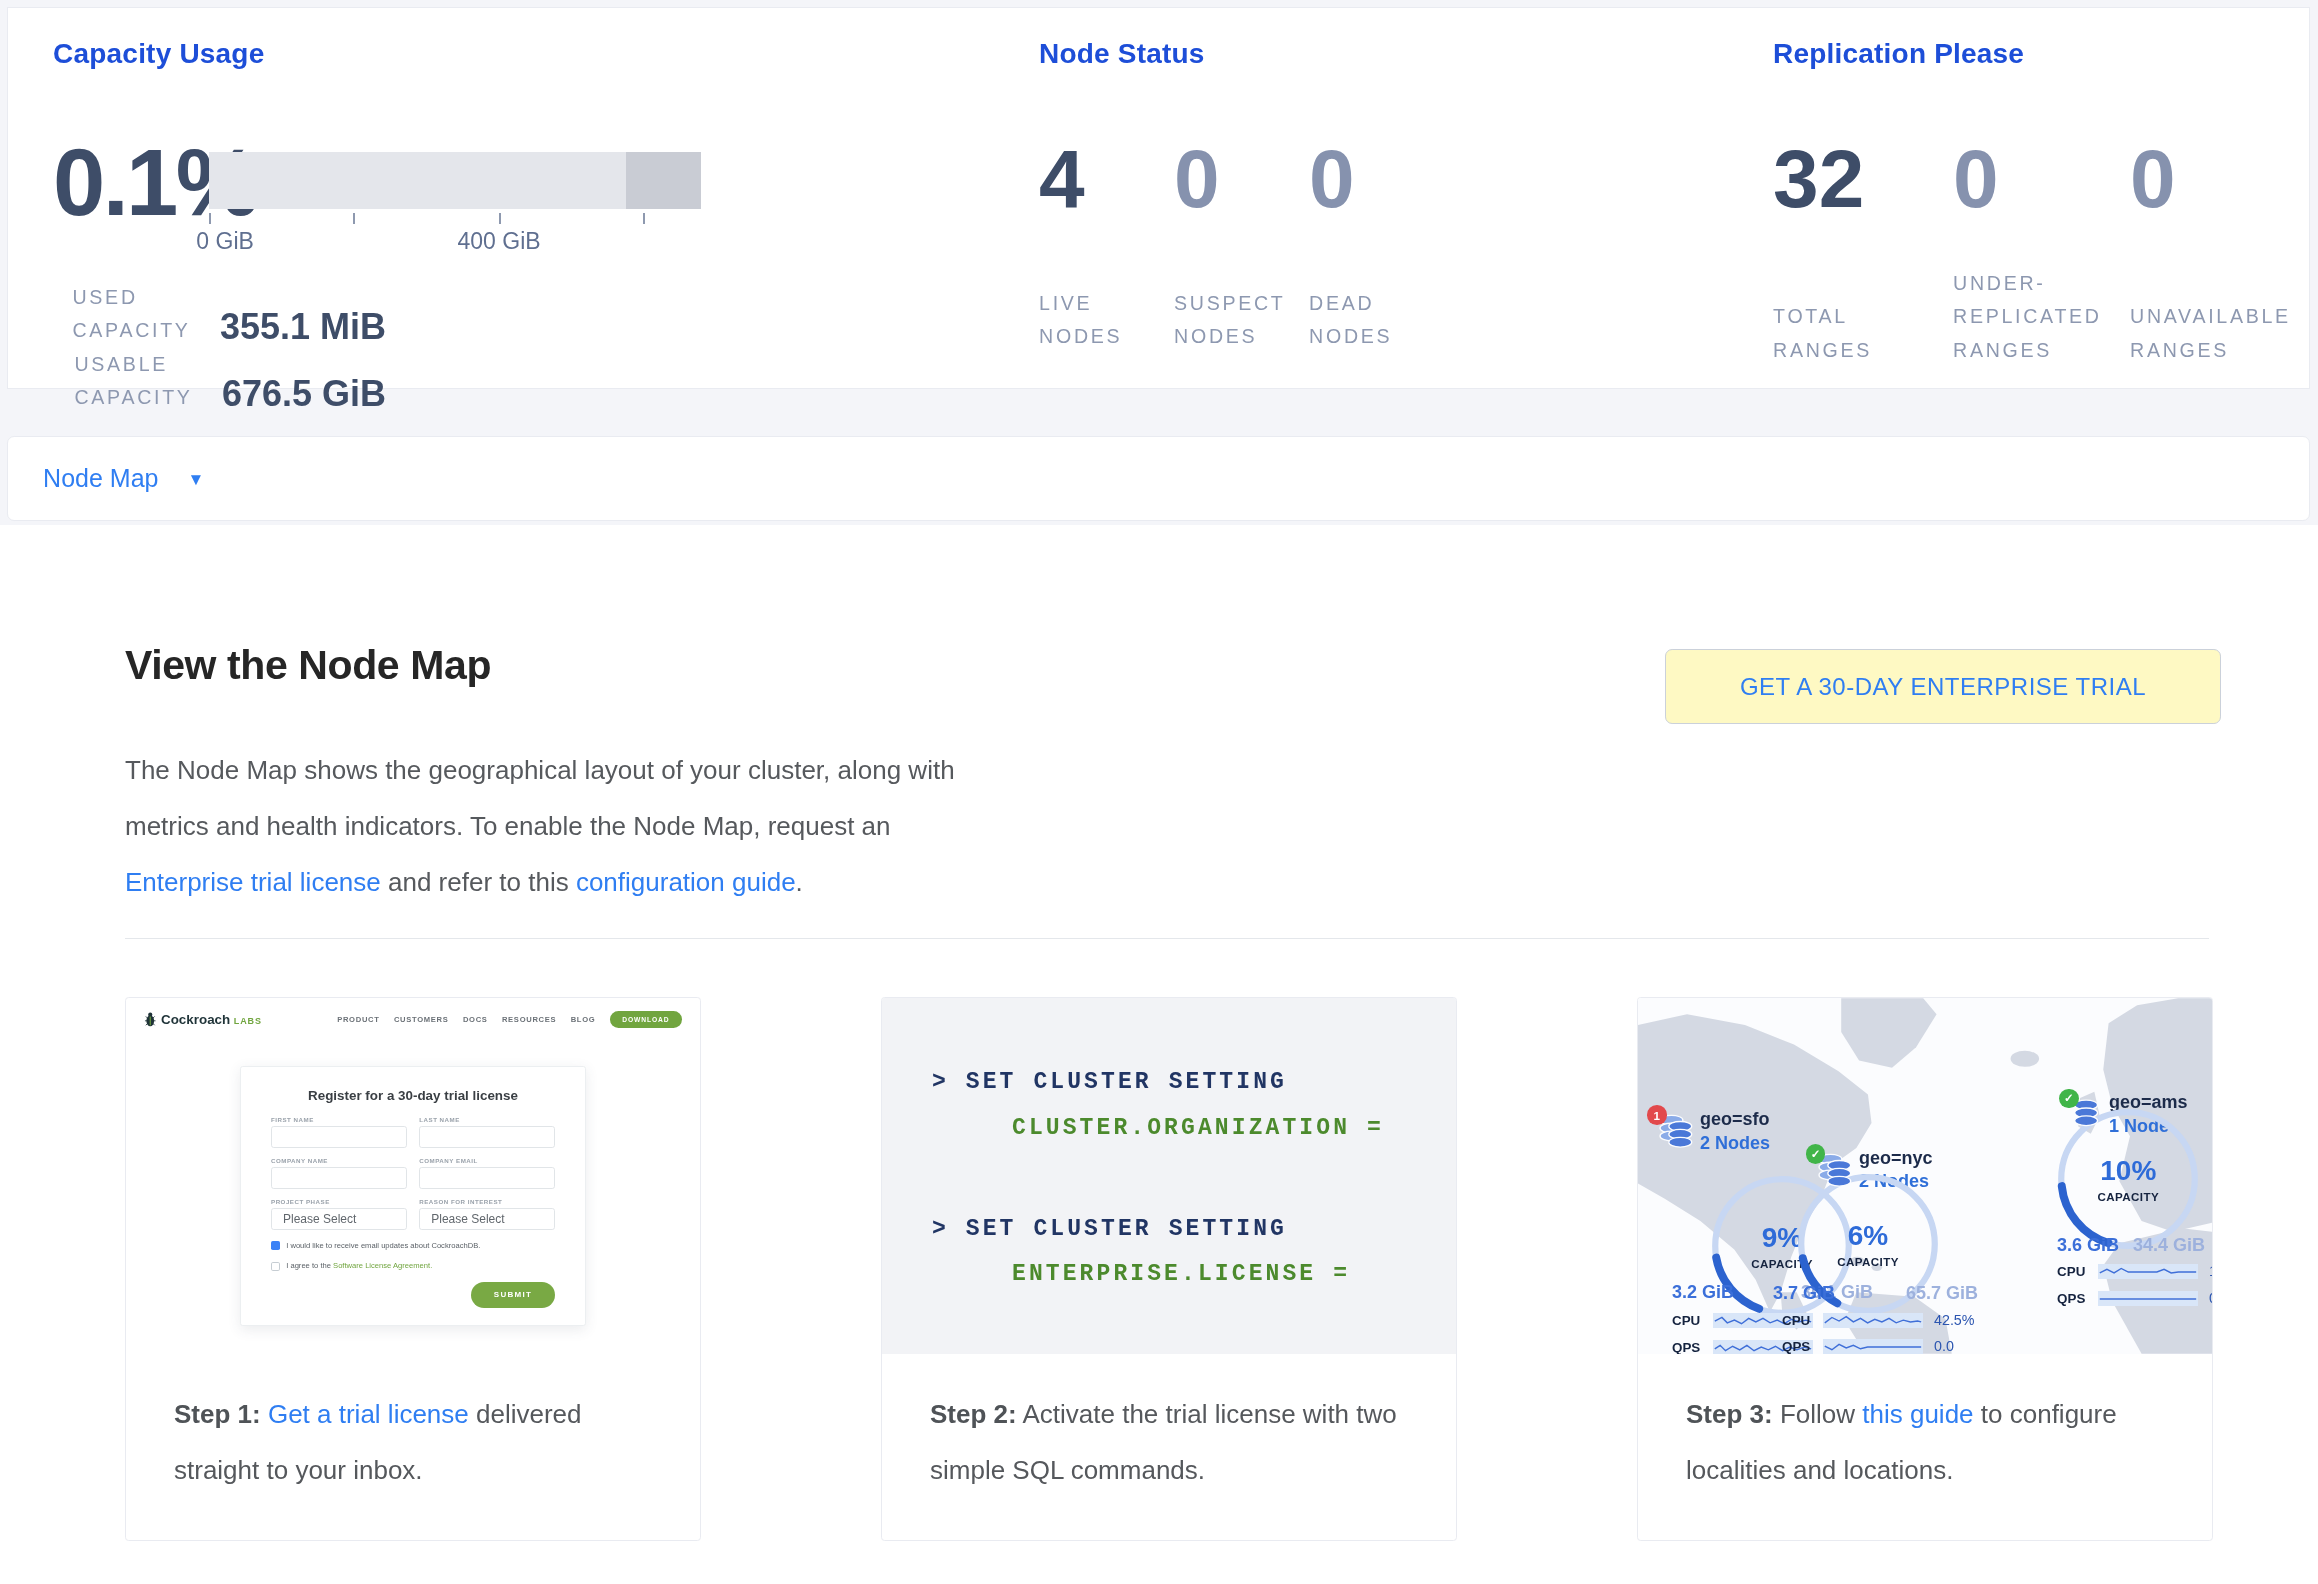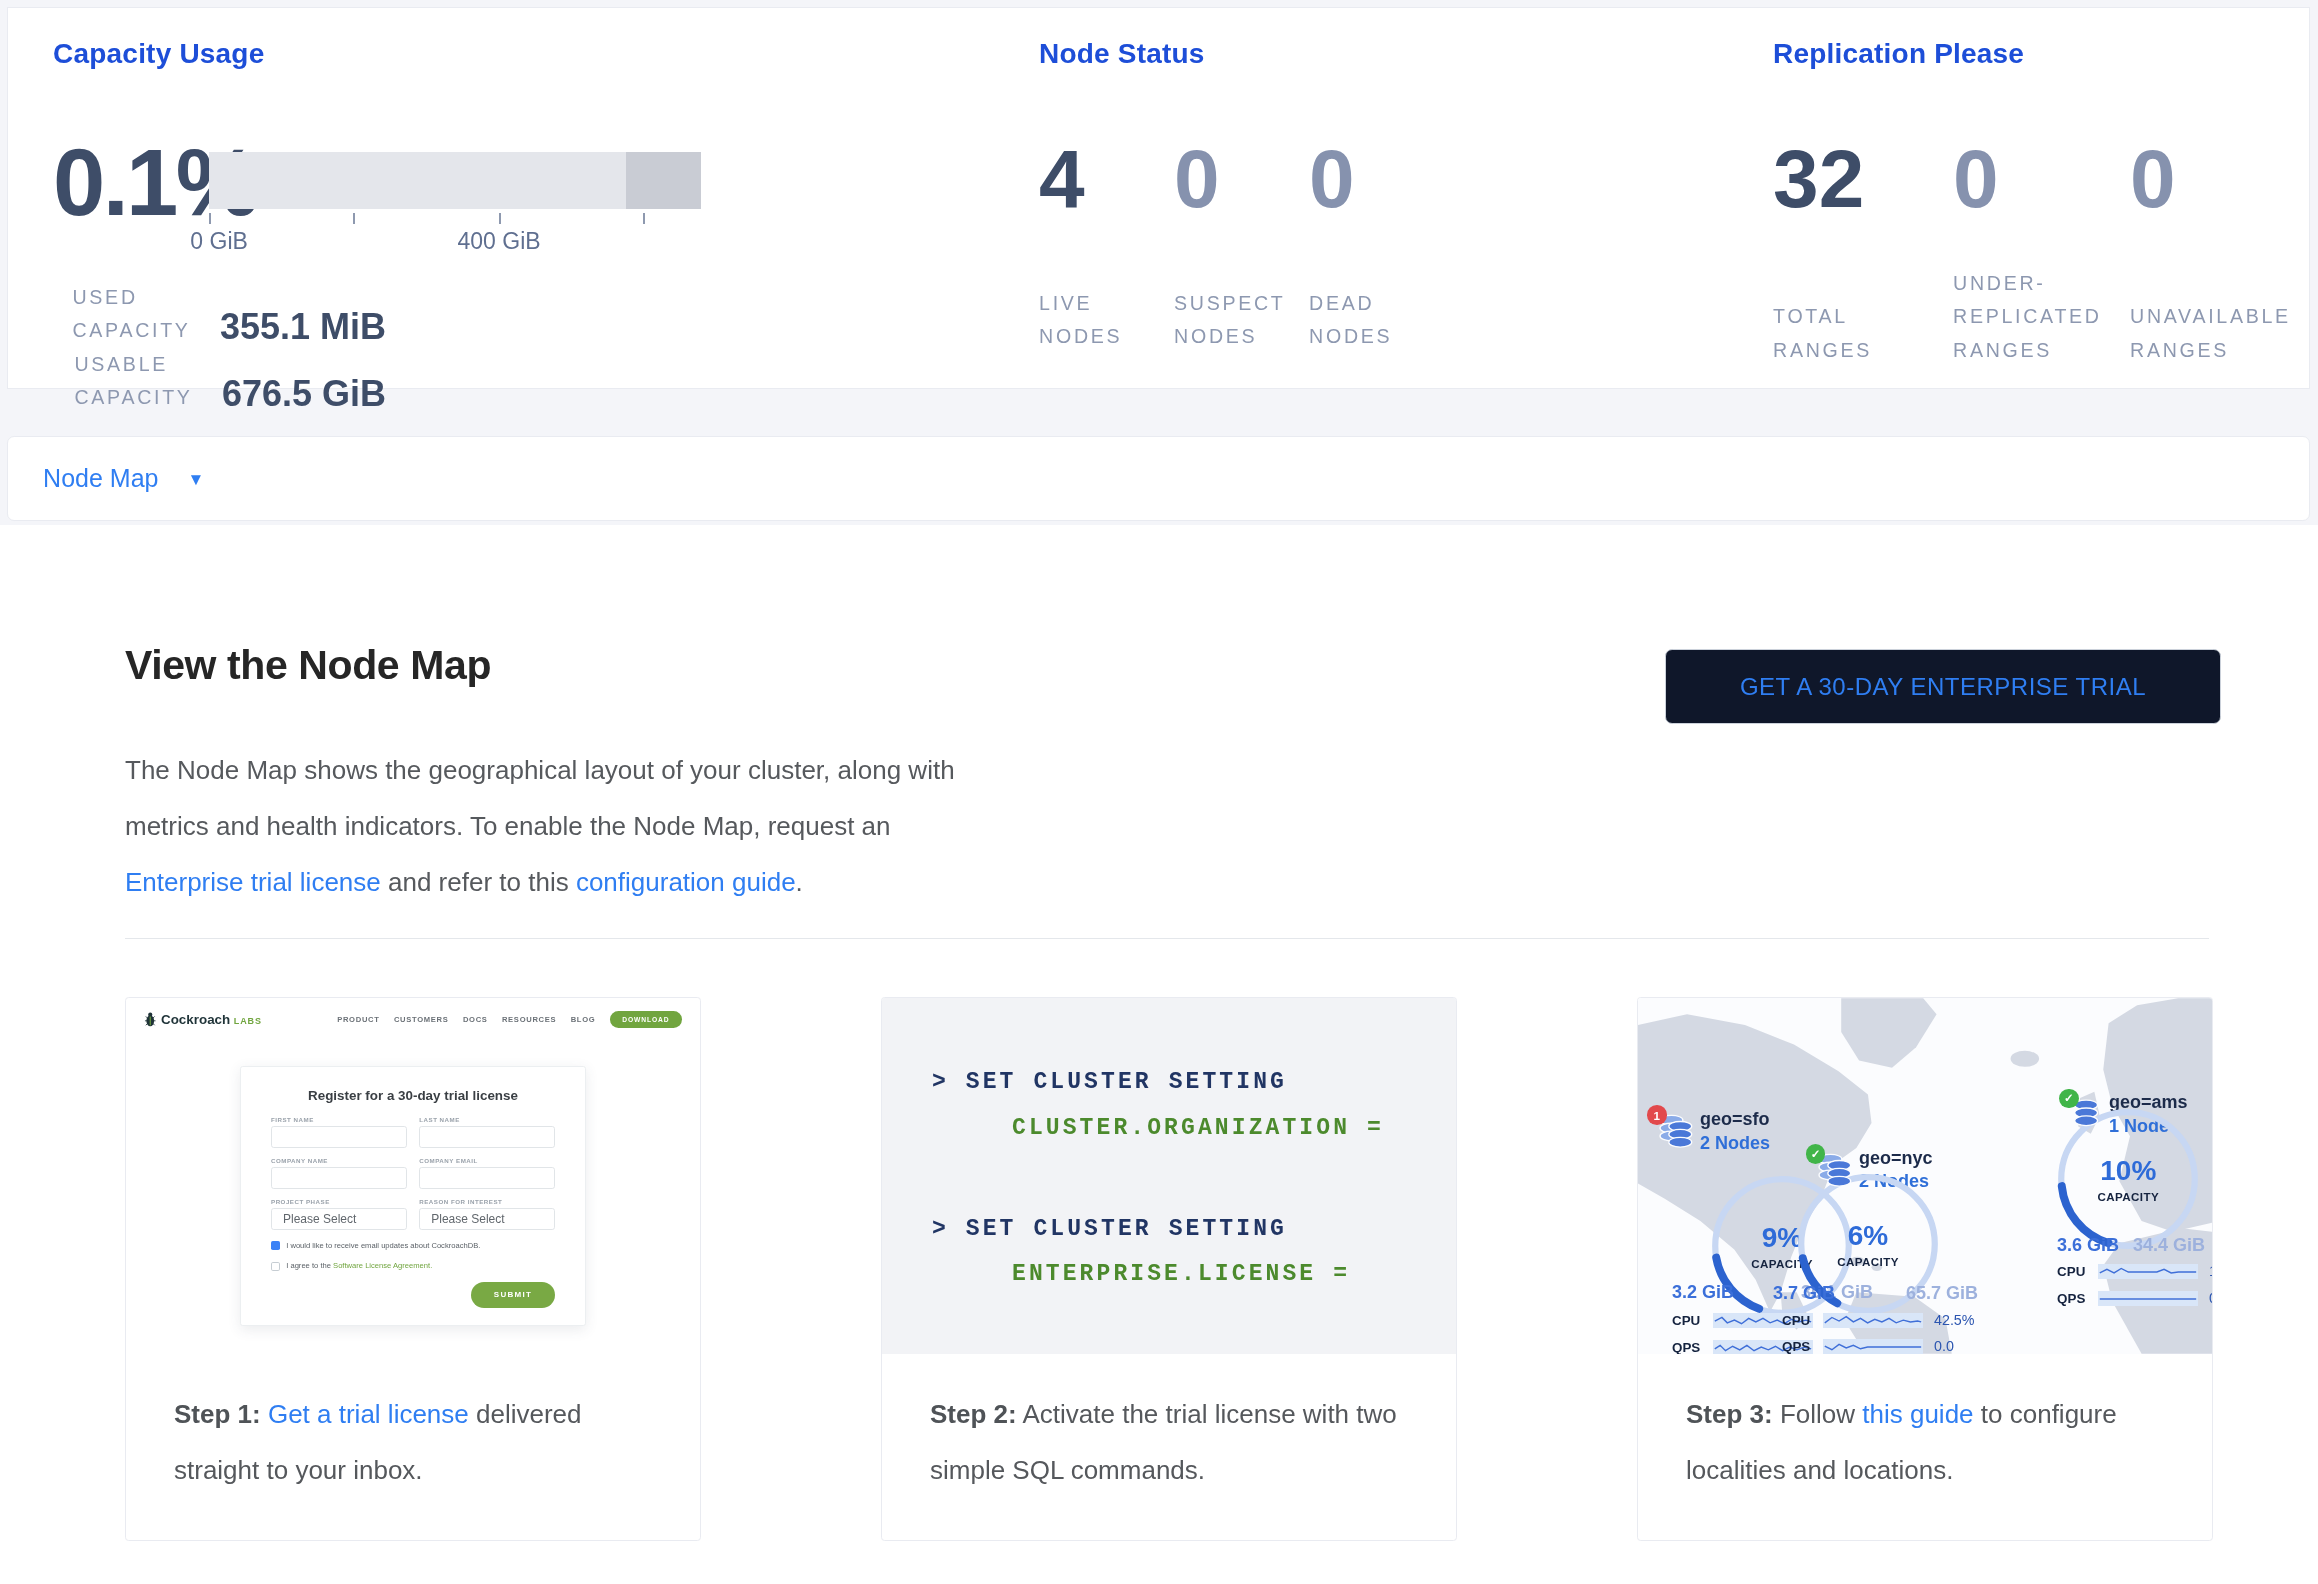--- a/index.html
+++ b/index.html
@@ -50,21 +50,21 @@
     background:#fff; border:0.9px solid #e9ebf1; border-radius:7.1px;
     display:flex; align-items:center; padding-left:35px; cursor:pointer; }
   .nodemap-label { color:#2f7ef2; font-size:25px; }
   .nodemap-caret { color:#2f7ef2; font-size:17px; margin-left:29px; margin-top:3.6px; }
 
   
   .main-panel { position:absolute; left:0; top:525px; width:2319px; height:1060px; background:#fff; }
   .intro-title { position:absolute; left:125px; top:117px; margin:0; font-size:41px; font-weight:700;
     letter-spacing:-0.4px; color:#262626; }
   .trial-btn { position:absolute; left:1665px; top:124px; width:556px; height:75px;
-    background:#0f172a; border:1.8px solid #cbd1da; border-radius:7.1px; color:#2f7ef2;
+    background:#fef9c3; border:1.8px solid #cbd1da; border-radius:7.1px; color:#2f7ef2;
     font-size:24px; letter-spacing:0.5px; font-family:"Liberation Sans", sans-serif; cursor:pointer; }
   .intro-p { position:absolute; left:125px; top:191px; width:847px; font-size:26px;
     color:#56595d; line-height:56px; }
   .divider { position:absolute; left:125px; top:413px; width:2084px; height:0; border-top:0.9px solid #e4e7eb; }
 
   .cards { position:absolute; left:125px; top:472px; display:flex; gap:180px; }
   .card { width:576px; height:544px; background:#fff; border:0.9px solid #e9ebf1; border-radius:3.6px; overflow:hidden; }
   .card-media { position:relative; height:356px; overflow:hidden; }
   .card-caption { padding:32px 48px 0; font-size:26px; color:#55585c; line-height:56px; }
   .cap-bold { font-weight:700; color:#4f5357;margin-top:44px; }
@@ -142,21 +142,21 @@
       <div class="cap-bar">
         <div class="cap-bar-dark"></div>
       </div>
       <div class="ticks">
         <span class="tick" style="left:0"></span>
         <span class="tick" style="left:144px"></span>
         <span class="tick" style="left:290px"></span>
         <span class="tick" style="left:434px"></span>
       </div>
       <div class="tick-labels">
-        <span class="tl" style="left:10px">0 GiB</span>
+        <span class="tl" style="left:16px">0 GiB</span>
         <span class="tl" style="left:290px">400 GiB</span>
       </div>
     </div>
     <div class="pairs">
       <div class="pair">
         <span class="stat-lbl">USED CAPACITY</span>
         <span class="stat-val">355.1 MiB</span>
       </div>
       <div class="pair">
         <span class="stat-lbl">USABLE CAPACITY</span>

